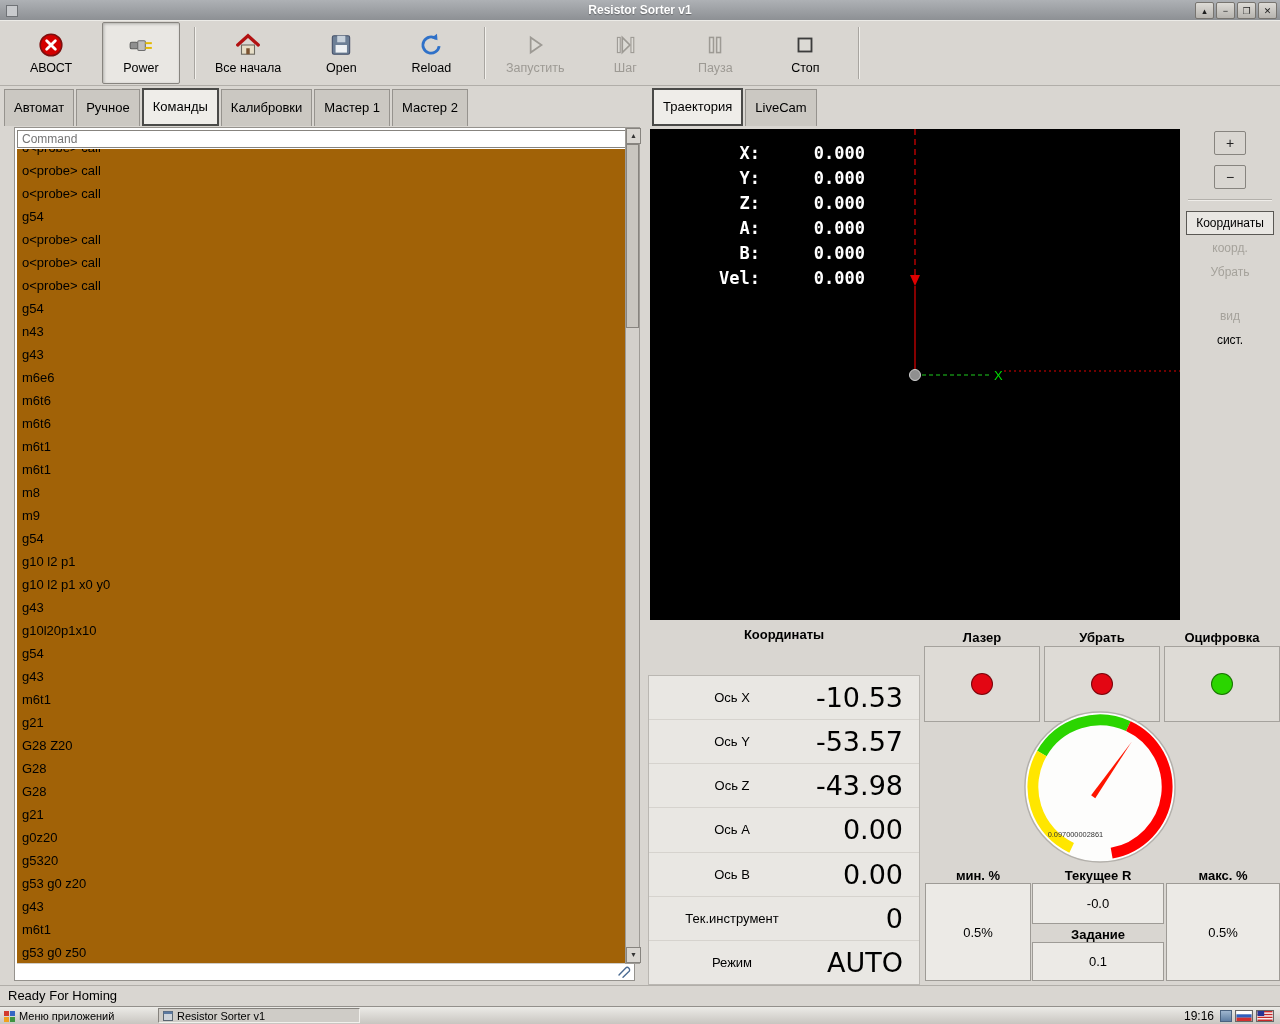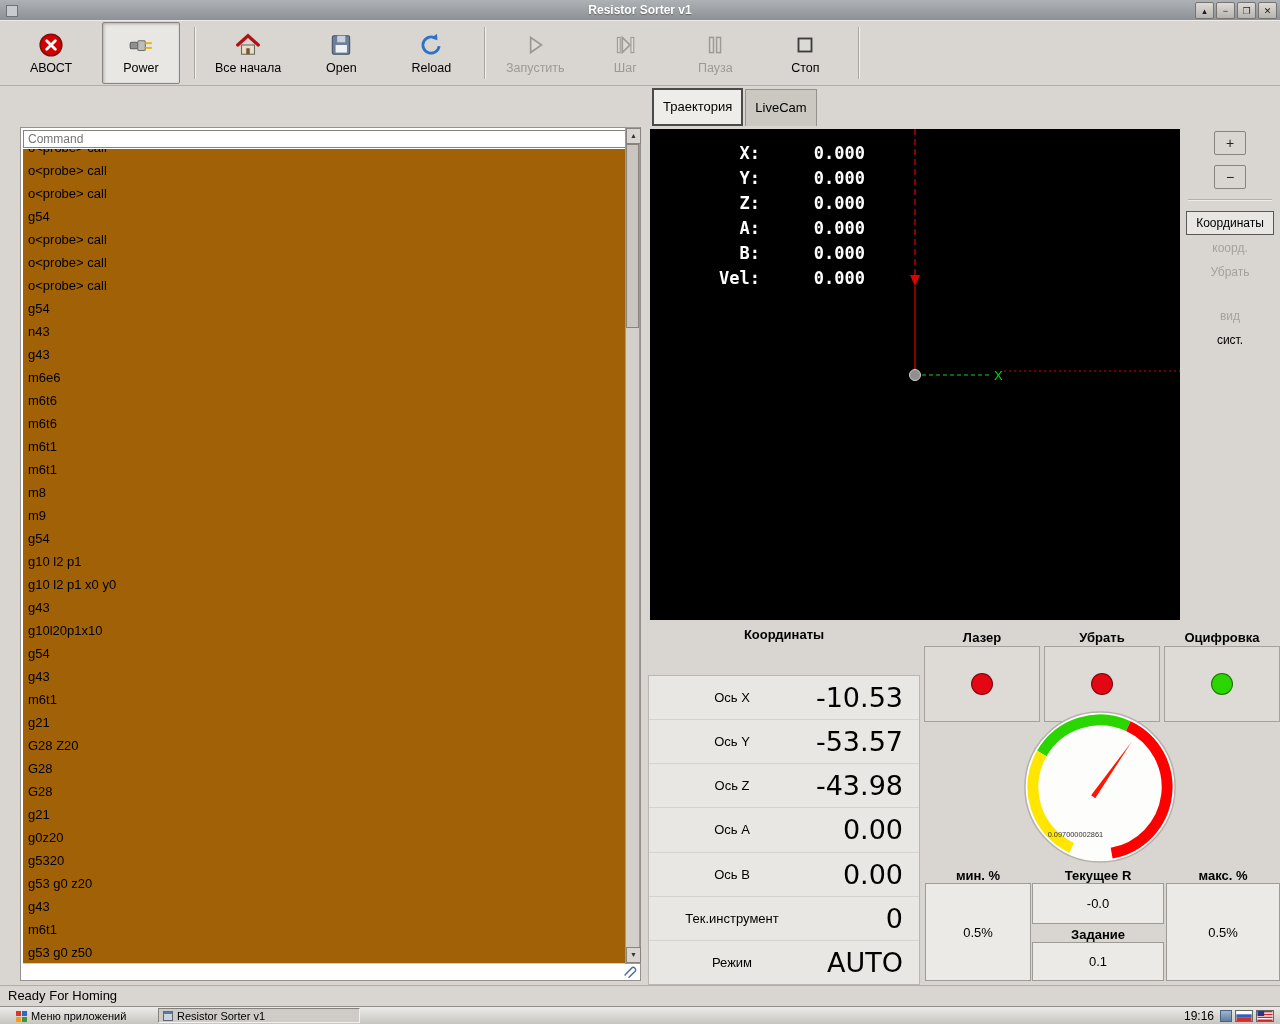--- a/index.html
+++ b/index.html
@@ -23,21 +23,21 @@
   .tsep{width:0;height:52px;border-left:1px solid #a8a5a0;border-right:1px solid #f2f0ec;margin:0 10px 0 2px;}
 
   
   .tabs{position:absolute;top:88px;height:38px;display:flex;align-items:flex-end;}
   .tabs.left{left:4px;}
   .tabs.right{left:652px;}
   .tab{box-sizing:border-box;height:37px;line-height:35px;padding:0 9px;background:#cbc8c2;border:1px solid #96938e;border-bottom:none;margin-right:2px;font-size:13px;white-space:nowrap;}
   .tab.active{height:38px;background:#efede9;border:2px solid #4a4a48;line-height:34px;}
 
   
-  .left-panel{position:absolute;left:20px;top:127px;width:621px;height:854px;background:#fff;border:1px solid #95928d;box-sizing:border-box;}
+  .left-panel{position:absolute;left:14px;top:127px;width:621px;height:854px;background:#fff;border:1px solid #95928d;box-sizing:border-box;}
   .cmd-input{position:absolute;top:2px;left:2px;width:611px;height:18px;box-sizing:border-box;border:1px solid #87847f;background:#fff;font-family:"Liberation Sans",sans-serif;font-size:12px;padding:0 4px;color:#333;}
   .cmd-list{position:absolute;top:21px;left:2px;right:2px;height:816px;overflow:hidden;background:#a16207;}
   .cmd-list-inner{margin-top:-13.5px;}
   .cmd-row{height:23px;line-height:23px;padding-left:5px;font-size:13px;white-space:pre;}
   .list-bottom{position:absolute;left:2px;right:2px;bottom:1px;height:15px;background:#fff;border-top:1px solid #cfccc7;}
   .grip{position:absolute;right:1px;bottom:0;width:15px;height:14px;}
 
   .vscroll{position:absolute;left:625px;top:127px;width:15px;height:837px;background:#d3d0cb;border:1px solid #9e9b96;box-sizing:border-box;}
   .scroll-btn{position:absolute;left:0;width:13px;height:14px;background:#d9d6d1;border:1px solid #87847f;font-size:7px;text-align:center;line-height:13px;color:#333;}
   .scroll-btn.up{top:0;}
@@ -88,21 +88,21 @@
   .cur-label{left:1032px;width:132px;}
   .cur-box{left:1032px;top:883px;width:132px;height:41px;}
   .target-label{left:1032px;width:132px;top:928px;}
   .target-box{left:1032px;top:942px;width:132px;height:39px;}
   .max-label{left:1166px;width:114px;}
   .max-box{left:1166px;top:883px;width:114px;height:98px;}
 
   
   .statusbar{position:absolute;left:0;top:985px;width:1280px;height:21px;box-sizing:border-box;border-top:1px solid #b1aea9;background:#d9d6d1;line-height:20px;padding-left:8px;font-size:13px;}
   .taskbar{position:absolute;left:0;top:1006px;width:1280px;height:18px;background:linear-gradient(#ecebe7,#c6c3be);border-top:1px solid #93908b;font-size:11px;}
-  .menu-launcher{position:absolute;left:16px;top:0;height:18px;display:flex;align-items:center;gap:4px;}
+  .menu-launcher{position:absolute;left:4px;top:0;height:18px;display:flex;align-items:center;gap:4px;}
   .task-button{position:absolute;left:158px;top:1px;width:202px;height:15px;background:#cfccc7;border:1px solid;border-color:#85827d #f2f0ec #f2f0ec #85827d;display:flex;align-items:center;gap:4px;padding:0 4px;box-sizing:border-box;}
   .tb-clock{position:absolute;right:66px;top:0;height:18px;line-height:18px;font-size:12px;}
   .tray-icon{position:absolute;right:48px;top:3px;width:12px;height:12px;background:linear-gradient(#9fb6cf,#5f7ea3);border:1px solid #4a627f;box-sizing:border-box;}
   .flag{position:absolute;top:3px;width:18px;height:12px;border:1px solid #666;box-sizing:border-box;}
   .flag.ru{right:27px;}
   .flag.us{right:6px;}
 </style>
 </head>
 <body>
 
@@ -202,20 +202,28 @@
       <span class="ticon">
         <svg width="26" height="26" viewBox="0 0 24 24">
             <rect x="6" y="6" width="12" height="12" fill="#dcdad5" stroke="#3c3c3c" stroke-width="1.7"></rect>
           </svg>
       </span>
       <span class="tlabel">Стоп</span>
     </div>
     <div class="tsep"></div>
   </div>
 
+  <div class="tabs left">
+    <div class="tab">Автомат</div>
+    <div class="tab">Ручное</div>
+    <div class="tab active">Команды</div>
+    <div class="tab">Калибровки</div>
+    <div class="tab">Мастер 1</div>
+    <div class="tab">Мастер 2</div>
+  </div>
 
   <div class="left-panel">
     <input class="cmd-input" value="" placeholder="Command" style="">
     <div class="cmd-list">
       <div class="cmd-list-inner">
 
           <div class="cmd-row">o&lt;probe&gt; call</div>
 
           <div class="cmd-row">o&lt;probe&gt; call</div>
 

